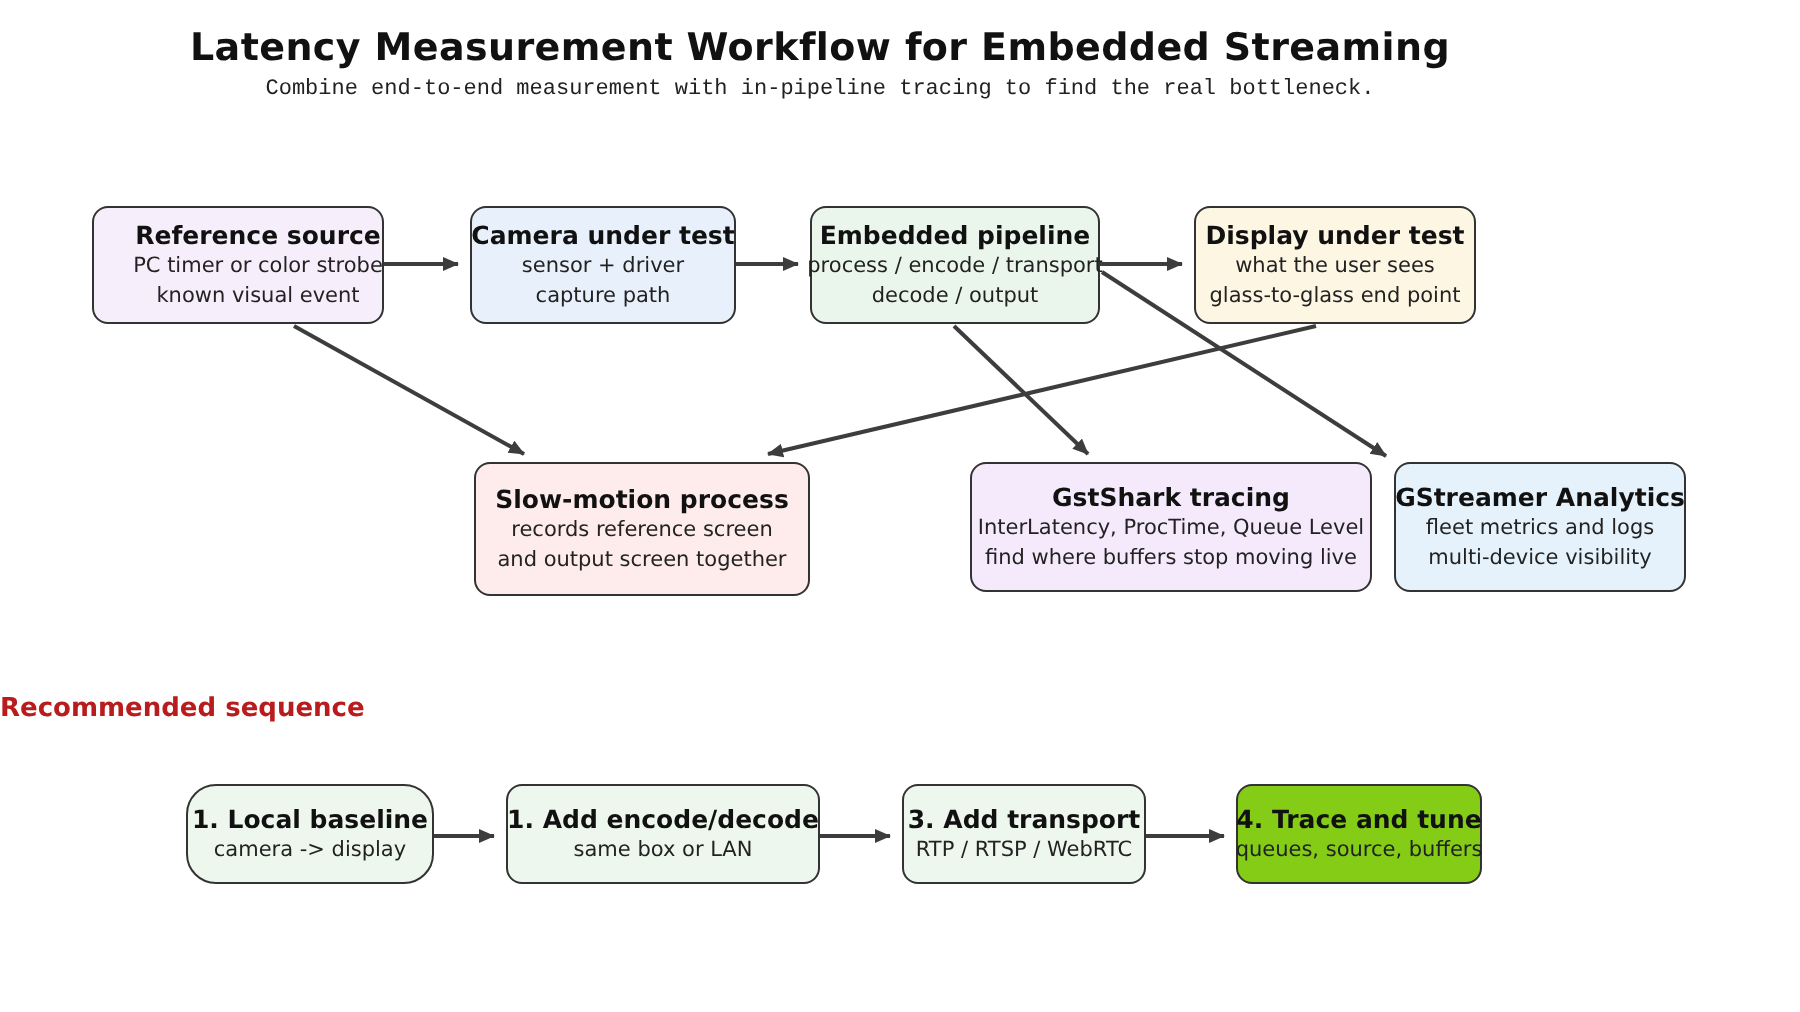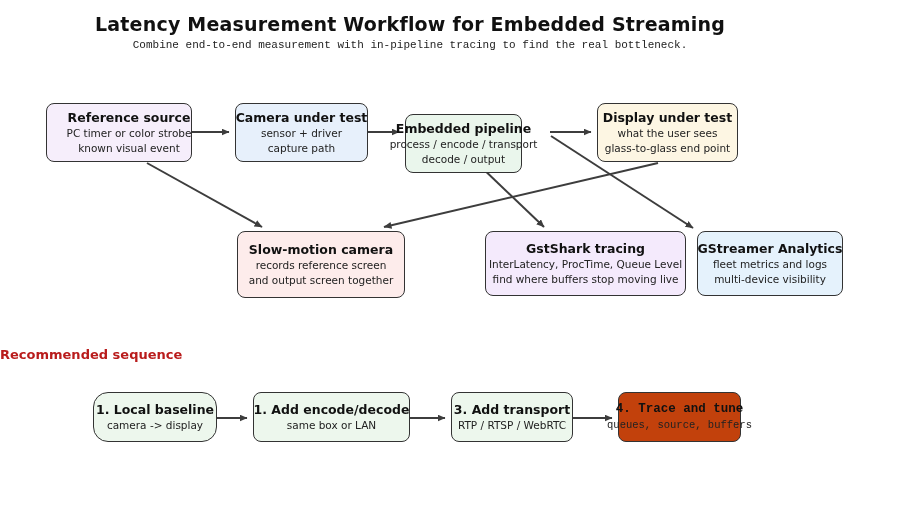--- a/index.html
+++ b/index.html
@@ -60,34 +60,34 @@
     <div class="node-line">PC timer or color strobe</div>
     <div class="node-line">known visual event</div>
   </div>
 
   <div class="node" style="left: 235px; top: 103px; width: 133px; height: 59px; background: rgb(231, 240, 251);">
     <div class="node-title">Camera under test</div>
     <div class="node-line">sensor + driver</div>
     <div class="node-line">capture path</div>
   </div>
 
-  <div class="node" style="left: 405px; top: 114px; width: 117px; height: 59px; background: rgb(234, 246, 236);">
+  <div class="node" style="left: 405px; top: 103px; width: 145px; height: 59px; background: rgb(234, 246, 236);">
     <div class="node-title">Embedded pipeline</div>
     <div class="node-line">process / encode / transport</div>
     <div class="node-line">decode / output</div>
   </div>
 
   <div class="node" style="left: 597px; top: 103px; width: 141px; height: 59px; background: rgb(253, 246, 227);">
     <div class="node-title">Display under test</div>
     <div class="node-line">what the user sees</div>
     <div class="node-line">glass-to-glass end point</div>
   </div>
 
   <div class="node" style="left: 237px; top: 231px; width: 168px; height: 67px; background: rgb(253, 236, 235);">
-    <div class="node-title">Slow-motion camera</div>
+    <div class="node-title">Slow-motion process</div>
     <div class="node-line">records reference screen</div>
     <div class="node-line">and output screen together</div>
   </div>
 
   <div class="node" style="left: 485px; top: 231px; width: 201px; height: 65px; background: rgb(244, 234, 252);">
     <div class="node-title">GstShark tracing</div>
     <div class="node-line">InterLatency, ProcTime, Queue Level</div>
     <div class="node-line">find where buffers stop moving live</div>
   </div>
 
@@ -107,18 +107,18 @@
   <div class="node" style="left: 253px; top: 392px; width: 157px; height: 50px; background: rgb(237, 247, 237);">
     <div class="node-title">1. Add encode/decode</div>
     <div class="node-line">same box or LAN</div>
   </div>
 
   <div class="node" style="left: 451px; top: 392px; width: 122px; height: 50px; background: rgb(237, 247, 237);">
     <div class="node-title">3. Add transport</div>
     <div class="node-line">RTP / RTSP / WebRTC</div>
   </div>
 
-  <div class="node" style="left: 618px; top: 392px; width: 123px; height: 50px; background: #c2410c; font-family: Liberation Mono, monospace;">
+  <div class="node" style="left: 618px; top: 392px; width: 123px; height: 50px; background: #84cc16;">
     <div class="node-title">4. Trace and tune</div>
     <div class="node-line">queues, source, buffers</div>
   </div>
 
 </div>
 
 </body></html>

